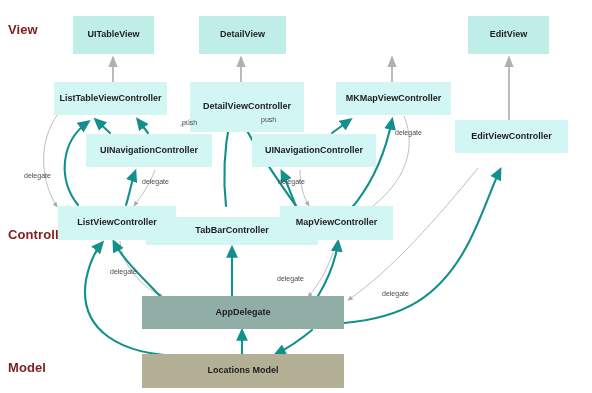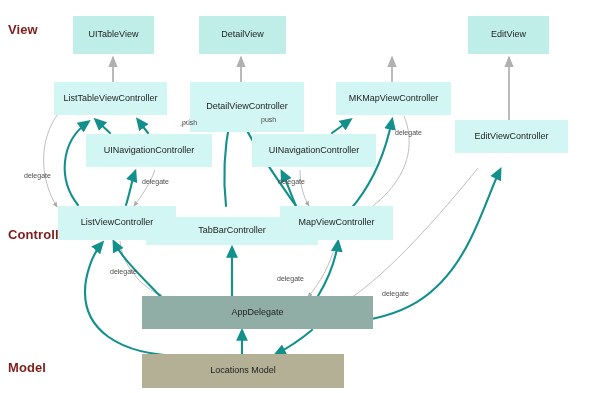--- a/index.html
+++ b/index.html
@@ -19,21 +19,21 @@
     letter-spacing:0.1px;
     white-space:nowrap;
   }
   .node{
     position:absolute;
     display:flex;
     align-items:center;
     justify-content:center;
     text-align:center;
     font-size:9px;
-    font-weight:normal;
+    font-weight:bold;
     color:#1d1d1d;
     box-sizing:border-box;
     line-height:1.1;
     padding:0 2px;
   }
   .node.view-box{background:#bfeee8;}
   .node.ctrl-box{background:#d2f6f3;}
   .node.appdel{background:#90aea6;}
   .node.model{background:#b3b096;}
   svg.edges{position:absolute;left:0;top:0;width:592px;height:393px;pointer-events:none;}
@@ -143,21 +143,21 @@
   <div class="node ctrl-box" style="left:336px;top:82px;width:115px;height:33px;">MKMapViewController</div>
 
   <div class="node ctrl-box" style="left:86px;top:134px;width:126px;height:33px;">UINavigationController</div>
   <div class="node ctrl-box" style="left:252px;top:134px;width:124px;height:33px;">UINavigationController</div>
   <div class="node ctrl-box" style="left:455px;top:120px;width:113px;height:33px;">EditViewController</div>
 
   <div class="node ctrl-box" style="left:146px;top:217px;width:172px;height:28px;">TabBarController</div>
   <div class="node ctrl-box" style="left:58px;top:206px;width:118px;height:34px;">ListViewController</div>
   <div class="node ctrl-box" style="left:280px;top:206px;width:113px;height:34px;">MapViewController</div>
 
-  <div class="node appdel" style="left:142px;top:296px;width:231px;height:33px;">AppDelegate</div>
+  <div class="node appdel" style="left:142px;top:296px;width:202px;height:33px;">AppDelegate</div>
   <div class="node model" style="left:142px;top:354px;width:202px;height:34px;">Locations Model</div>
 
   <div class="edge-label" style="left:182px;top:119px;">push</div>
   <div class="edge-label" style="left:261px;top:116px;">push</div>
   <div class="edge-label" style="left:24px;top:172px;">delegate</div>
   <div class="edge-label" style="left:142px;top:178px;">delegate</div>
   <div class="edge-label" style="left:278px;top:178px;">delegate</div>
   <div class="edge-label" style="left:395px;top:129px;">delegate</div>
   <div class="edge-label" style="left:110px;top:268px;">delegate</div>
   <div class="edge-label" style="left:277px;top:275px;">delegate</div>

